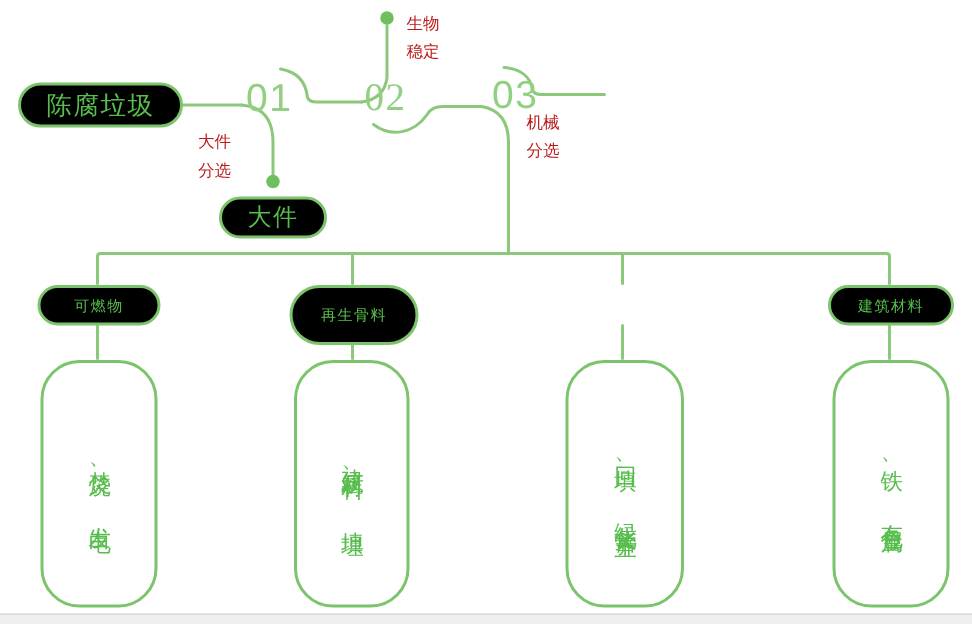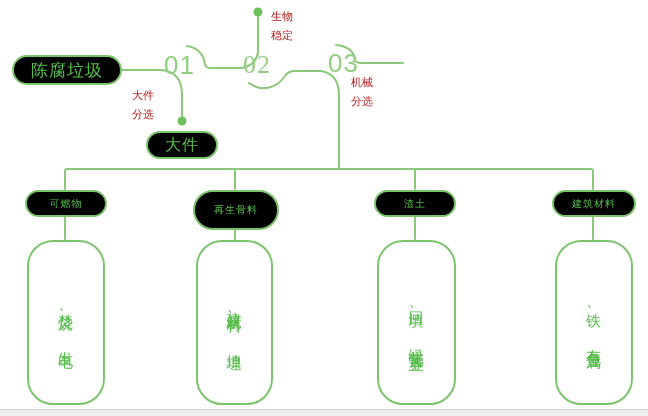--- a/index.html
+++ b/index.html
@@ -92,23 +92,20 @@
   <div class="pill mid" style="left:146px;top:131px;width:72px;height:28px;">
     <span>大件</span>
   </div>
 
   <div class="pill cat" style="left:25px;top:190px;width:82px;height:27px;">
     <span>可燃物</span>
   </div>
   <div class="pill cat" style="left:193px;top:190px;width:86px;height:40px;">
     <span>再生骨料</span>
   </div>
-  <div class="pill cat" style="left:374px;top:190px;width:82px;height:27px;">
-    <span>渣土</span>
-  </div>
   <div class="pill cat" style="left:552px;top:190px;width:84px;height:27px;">
     <span>建筑材料</span>
   </div>
 
   <div class="vbox" style="left:27px;width:78px;">
     <span class="vtext">焚烧、　发电</span>
   </div>
   <div class="vbox" style="left:196px;width:77px;">
     <span class="vtext">建筑材料、　填埋</span>
   </div>

